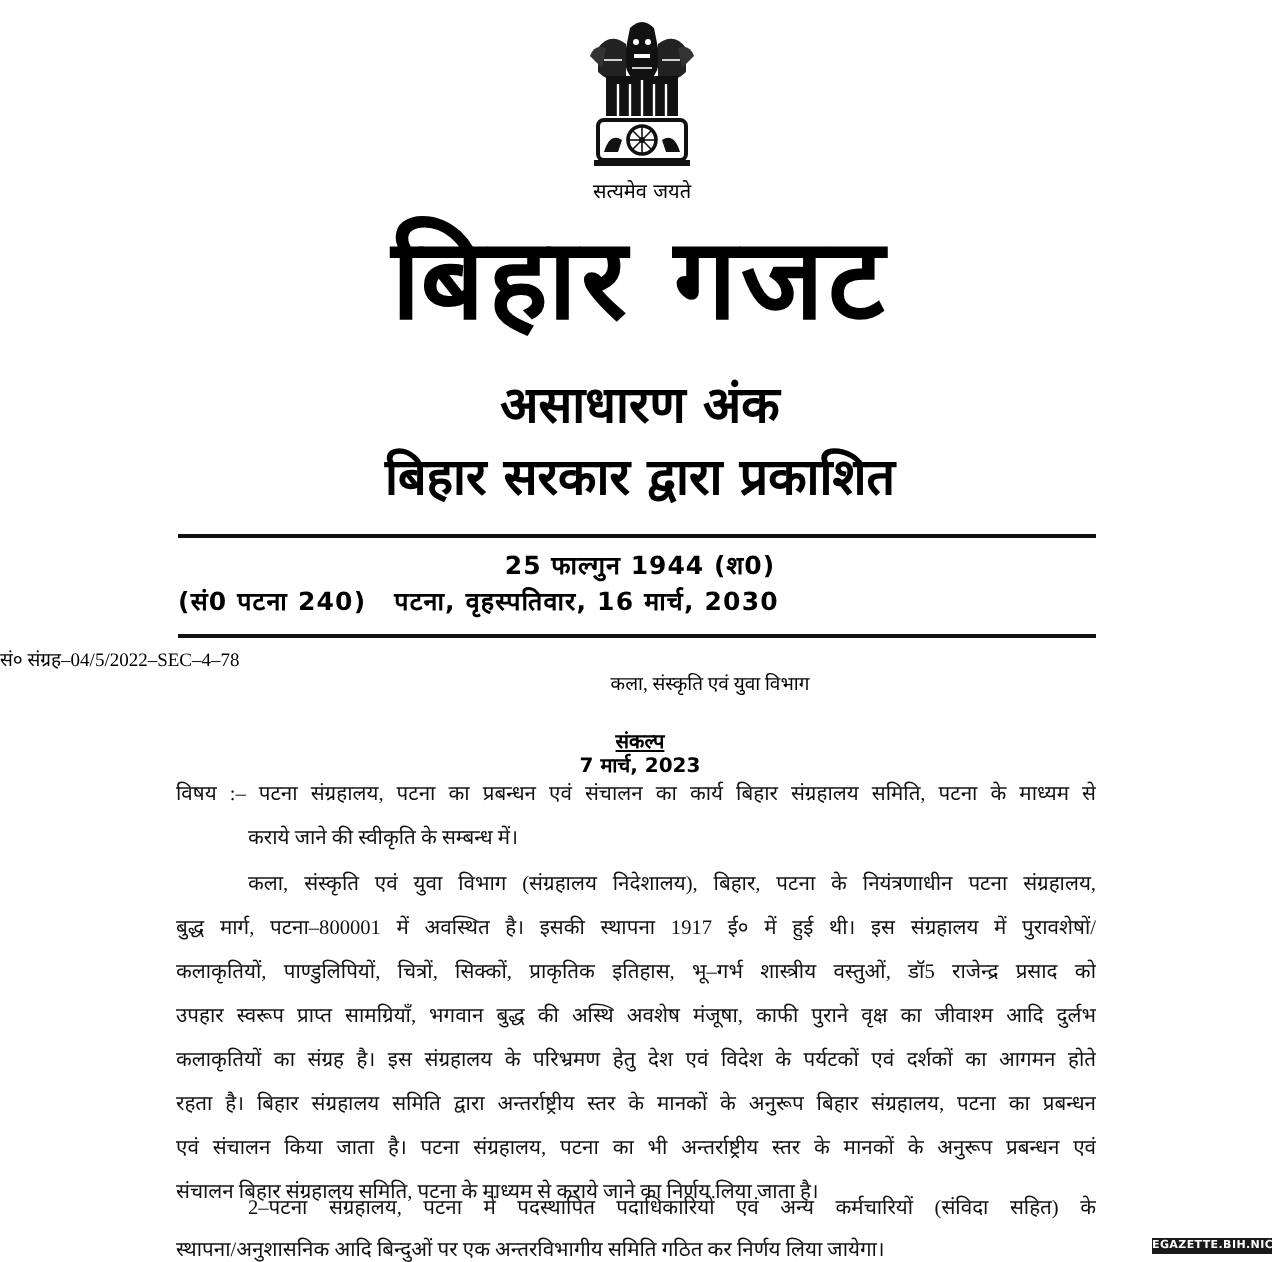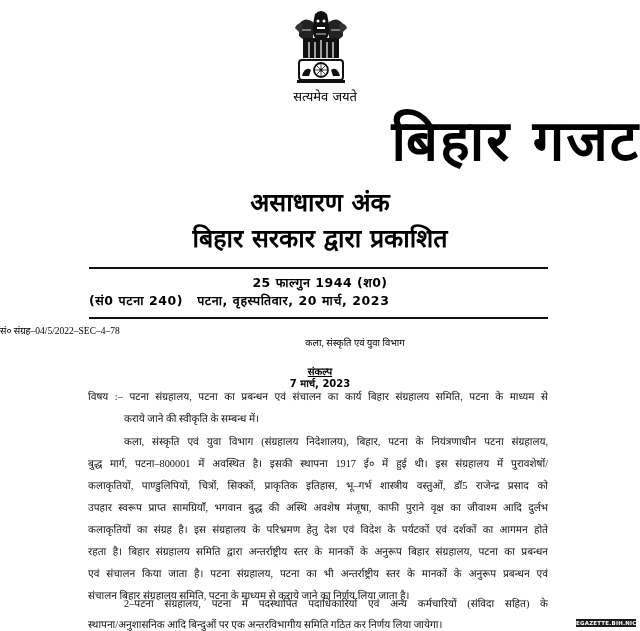--- a/index.html
+++ b/index.html
@@ -1,19 +1,19 @@
 <!DOCTYPE html>
 <html><head>
 <meta charset="utf-8">
 <style>
   html, body { margin: 0; padding: 0; background: #ffffff; }
   body { width: 640px; height: 631px; position: relative; overflow: hidden; color: #000; font-family: "DejaVu Sans", sans-serif; }
   .emblem { position: absolute; left: 285px; top: 6px; width: 72px; height: 96px; }
-  .emblem-motto { position: absolute; left: 0; width: 72px; top: 86px; text-align: right; font-size: 13px; line-height: 9px; }
-  .title { position: absolute; left: 0; width: 640px; top: 108px; text-align: right; font-weight: bold; font-size: 56px; line-height: 66px; letter-spacing: 2px; }
+  .emblem-motto { position: absolute; left: 0; width: 72px; top: 86px; text-align: center; font-size: 10px; line-height: 9px; }
+  .title { position: absolute; left: 0; width: 640px; top: 108px; text-align: center; font-weight: bold; font-size: 56px; line-height: 66px; letter-spacing: 2px; }
   .subtitle { position: absolute; left: 0; width: 640px; top: 188px; text-align: center; font-weight: bold; font-size: 25px; line-height: 30px; }
   .subtitle2 { position: absolute; left: 0; width: 640px; top: 224px; text-align: center; font-weight: bold; font-size: 25px; line-height: 30px; }
   .rule { position: absolute; left: 89px; width: 459px; height: 2px; background: #111; }
   .date-line { position: absolute; left: 0; width: 640px; top: 275px; text-align: center; font-weight: bold; font-size: 12.5px; line-height: 16px; letter-spacing: 0.5px; }
   .issue-line { position: absolute; left: 89px; width: 459px; top: 293px; font-weight: bold; font-size: 12.5px; line-height: 16px; letter-spacing: 0.6px; white-space: nowrap; }
   .issue-line .gap { display: inline-block; width: 14px; }
   .ref { position: absolute; left: 0; width: 640px; top: 325px; font-family: "Liberation Serif", serif; font-size: 9.5px; line-height: 12px; }
   .dept { position: absolute; left: 0; width: 640px; top: 337px; text-align: center; font-family: "Liberation Serif", serif; font-size: 9.5px; line-height: 12px; padding-left: 35px; }
   .sankalp { position: absolute; left: 0; width: 640px; top: 366px; text-align: center; font-weight: bold; font-size: 10px; line-height: 12px; text-decoration: underline; }
   .sankalp-date { position: absolute; left: 0; width: 640px; top: 378px; text-align: center; font-weight: bold; font-size: 10px; line-height: 12px; }
@@ -70,21 +70,21 @@
 </div>
 
 <div class="title">बिहार गजट</div>
 <div class="subtitle">असाधारण अंक</div>
 <div class="subtitle2">बिहार सरकार द्वारा प्रकाशित</div>
 
 <div class="rule" style="top:267px;"></div>
 
 <div class="date-line">25 फाल्गुन 1944 (श0)</div>
 <div class="issue-line">
-  <span>(सं0 पटना 240)</span><span class="gap"></span><span>पटना, वृहस्पतिवार, 20 मार्च, 2023</span>
+  <span>(सं0 पटना 240)</span><span class="gap"></span><span>पटना, वृहस्पतिवार, 16 मार्च, 2030</span>
 </div>
 
 <div class="rule" style="top:317px;"></div>
 
 <div class="ref">सं० संग्रह–04/5/2022–SEC–4–78</div>
 <div class="dept">कला, संस्कृति एवं युवा विभाग</div>
 
 <div class="sankalp">संकल्प</div>
 <div class="sankalp-date">7 मार्च, 2023</div>
 

